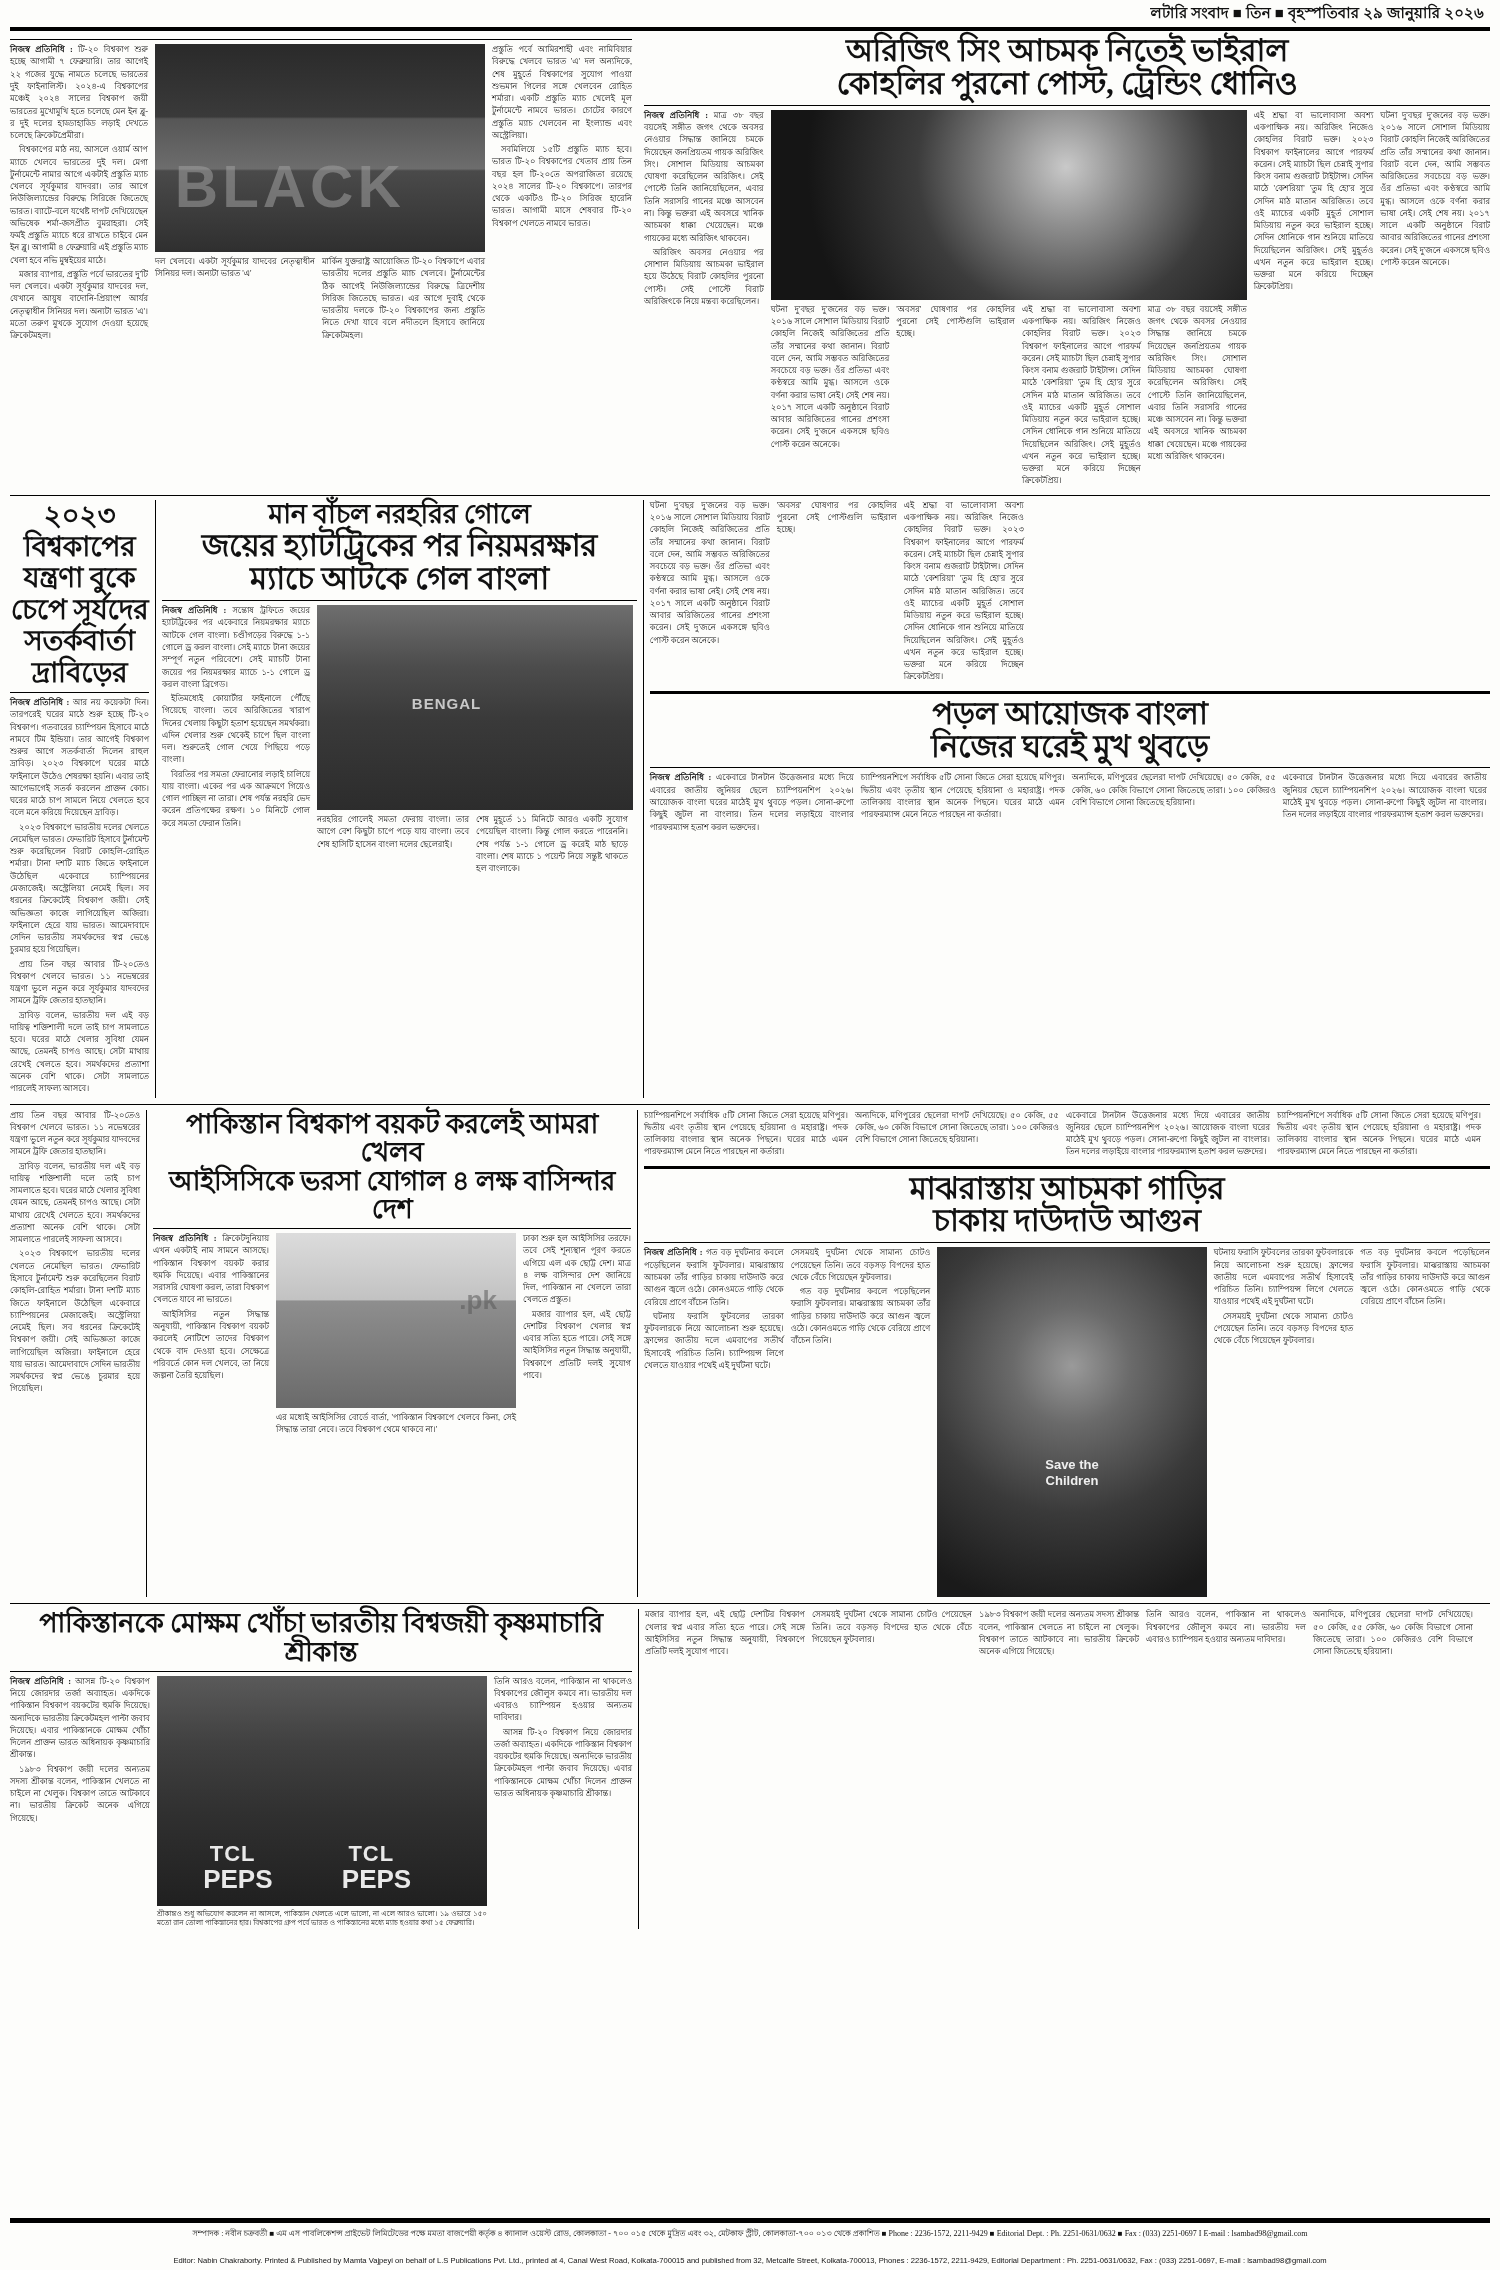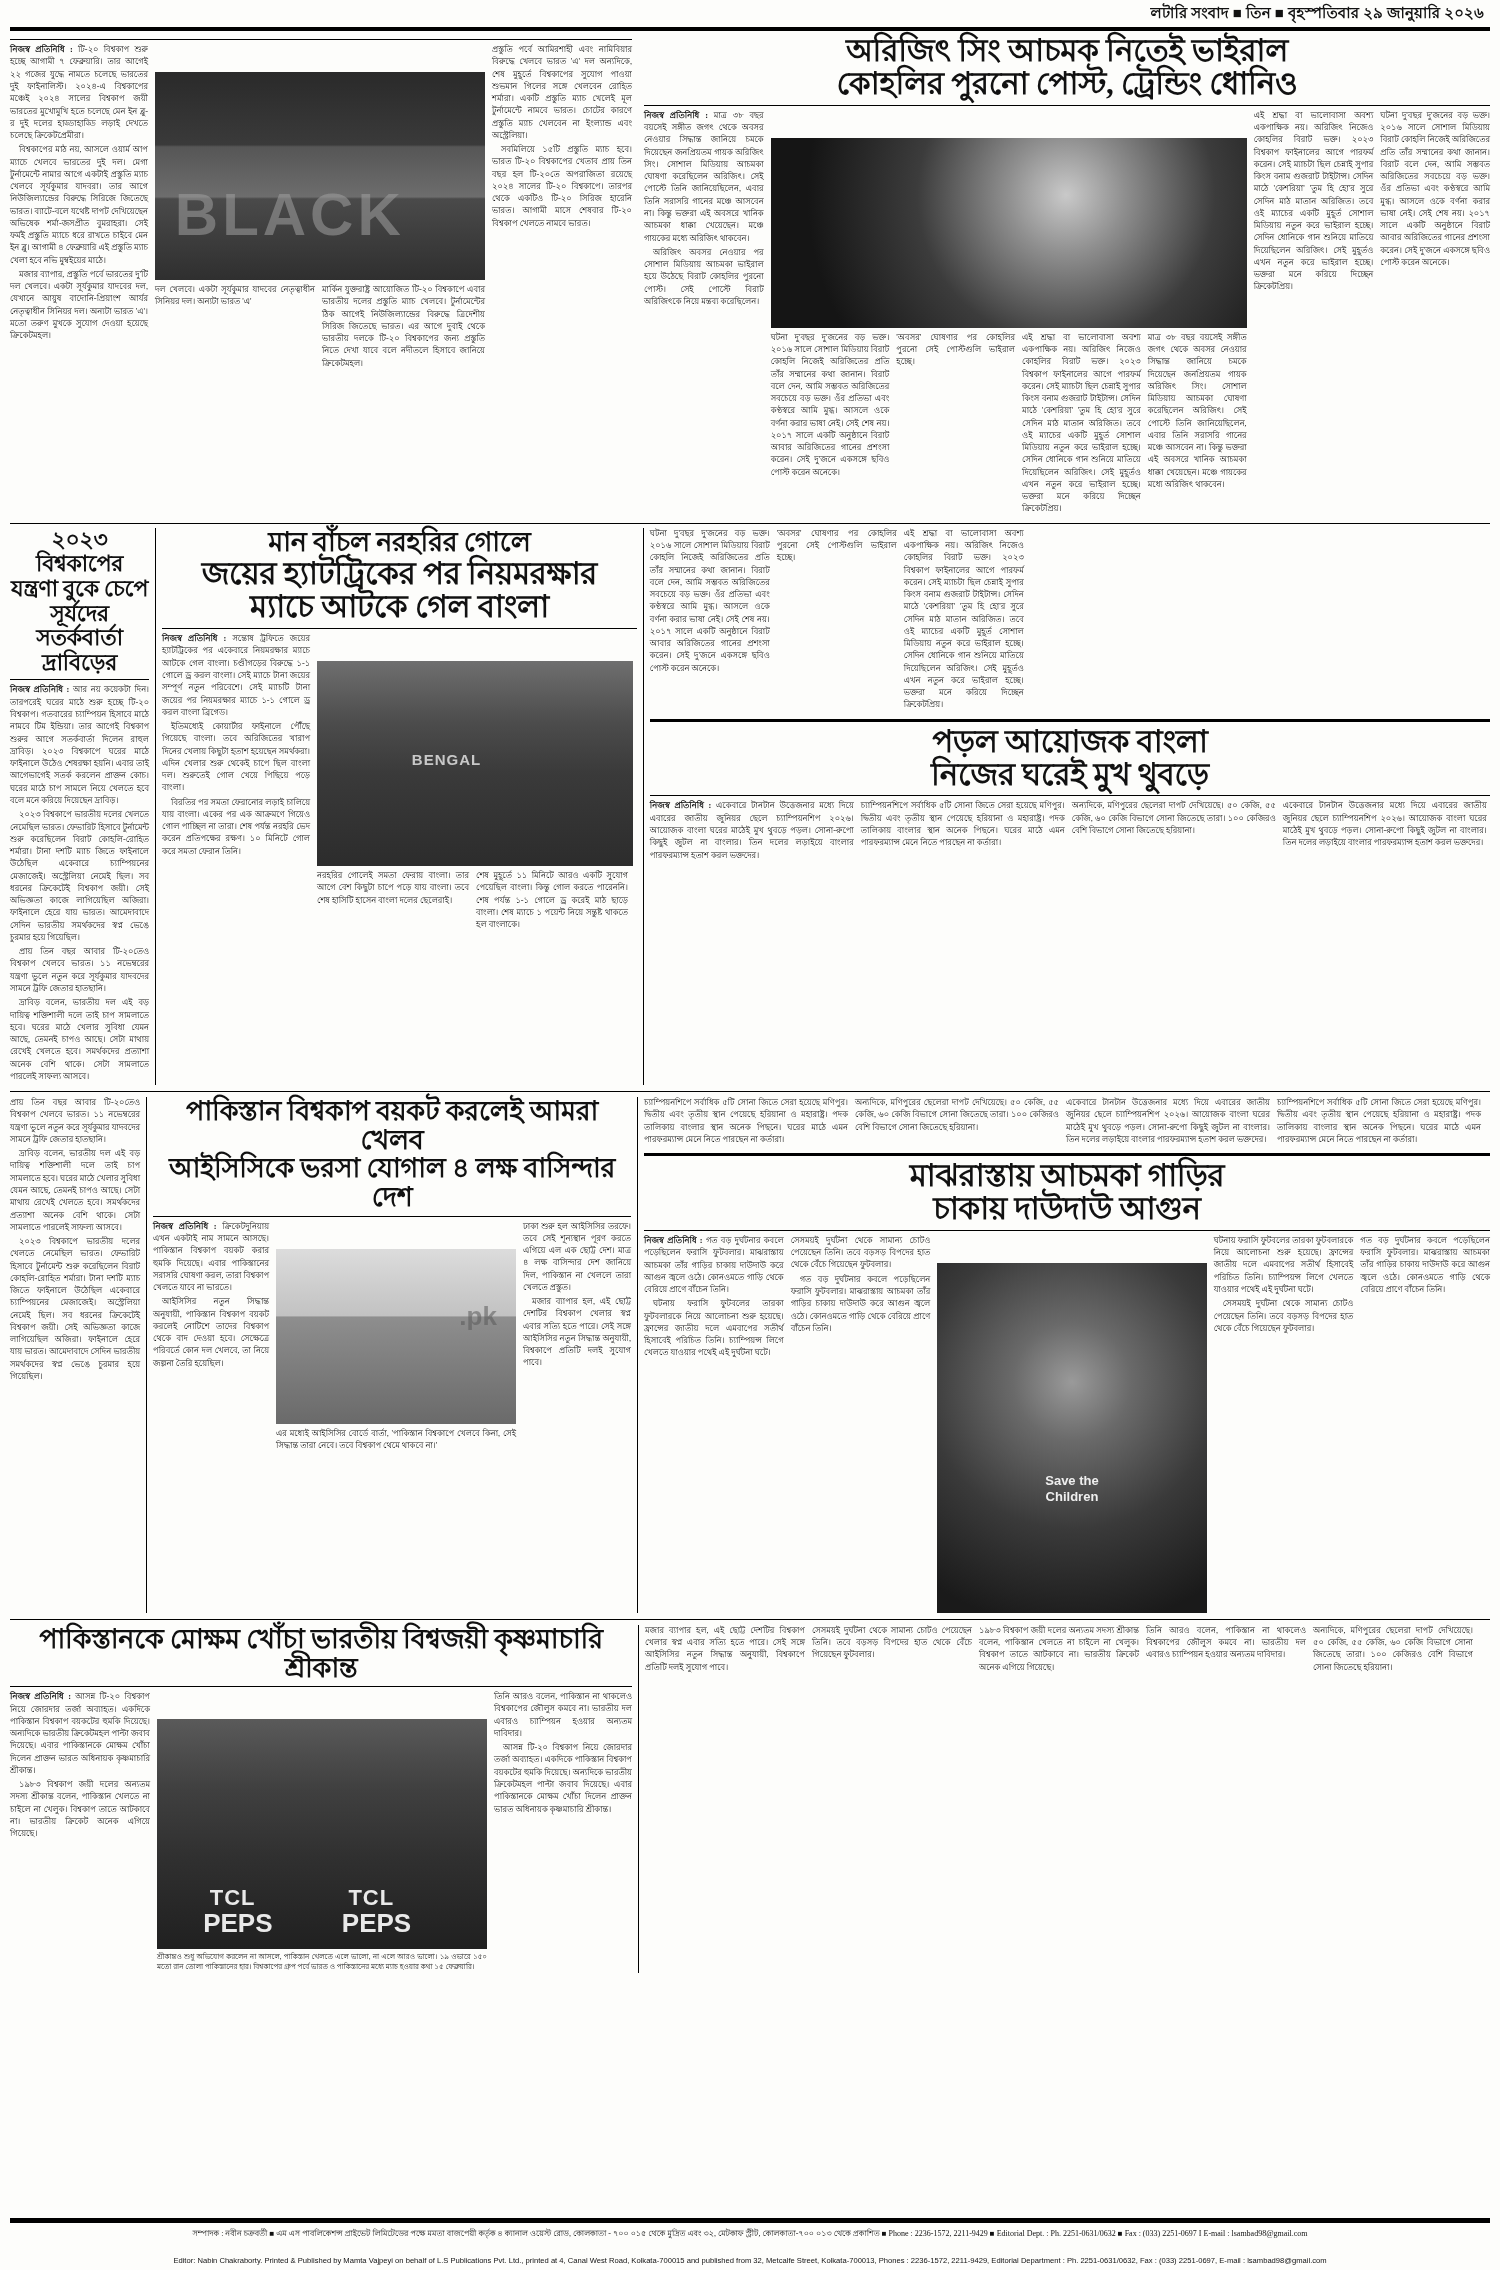--- a/index.html
+++ b/index.html
@@ -27,25 +27,25 @@
   .col { font-size:8.3px; line-height:1.48; text-align:justify; hyphens:auto; }
   .col p { margin:0 0 2px 0; text-indent:9px; }
   .col p.noind { text-indent:0; }
   .byline { font-weight:bold; font-size:8.4px; }
 
   
   h1.hl { margin:0; font-weight:bold; line-height:1.06; letter-spacing:-.3px; }
   .hl-xl { font-size:37px; }
   .hl-lg { font-size:31px; }
   .hl-md { font-size:27px; }
-  .hl-sm { font-size:22px; }
+  .hl-sm { font-size:28px; }
   .center { text-align:center; }
 
   
-  .photo { background:#8d8d8d; position:relative; overflow:hidden; filter:grayscale(1);margin-top:28px; }
+  .photo { background:#8d8d8d; position:relative; overflow:hidden; filter:grayscale(1); }
 
   
   .flex { display:flex; }
   .vr { width:1px; background:#000; align-self:stretch; }
 
   .hrule { border-top:1px solid #000; margin:4px 0; }
   .hrule2 { border-top:3px solid #000; margin:5px 0 4px 0; }
 
   
   .ph-cricket {

